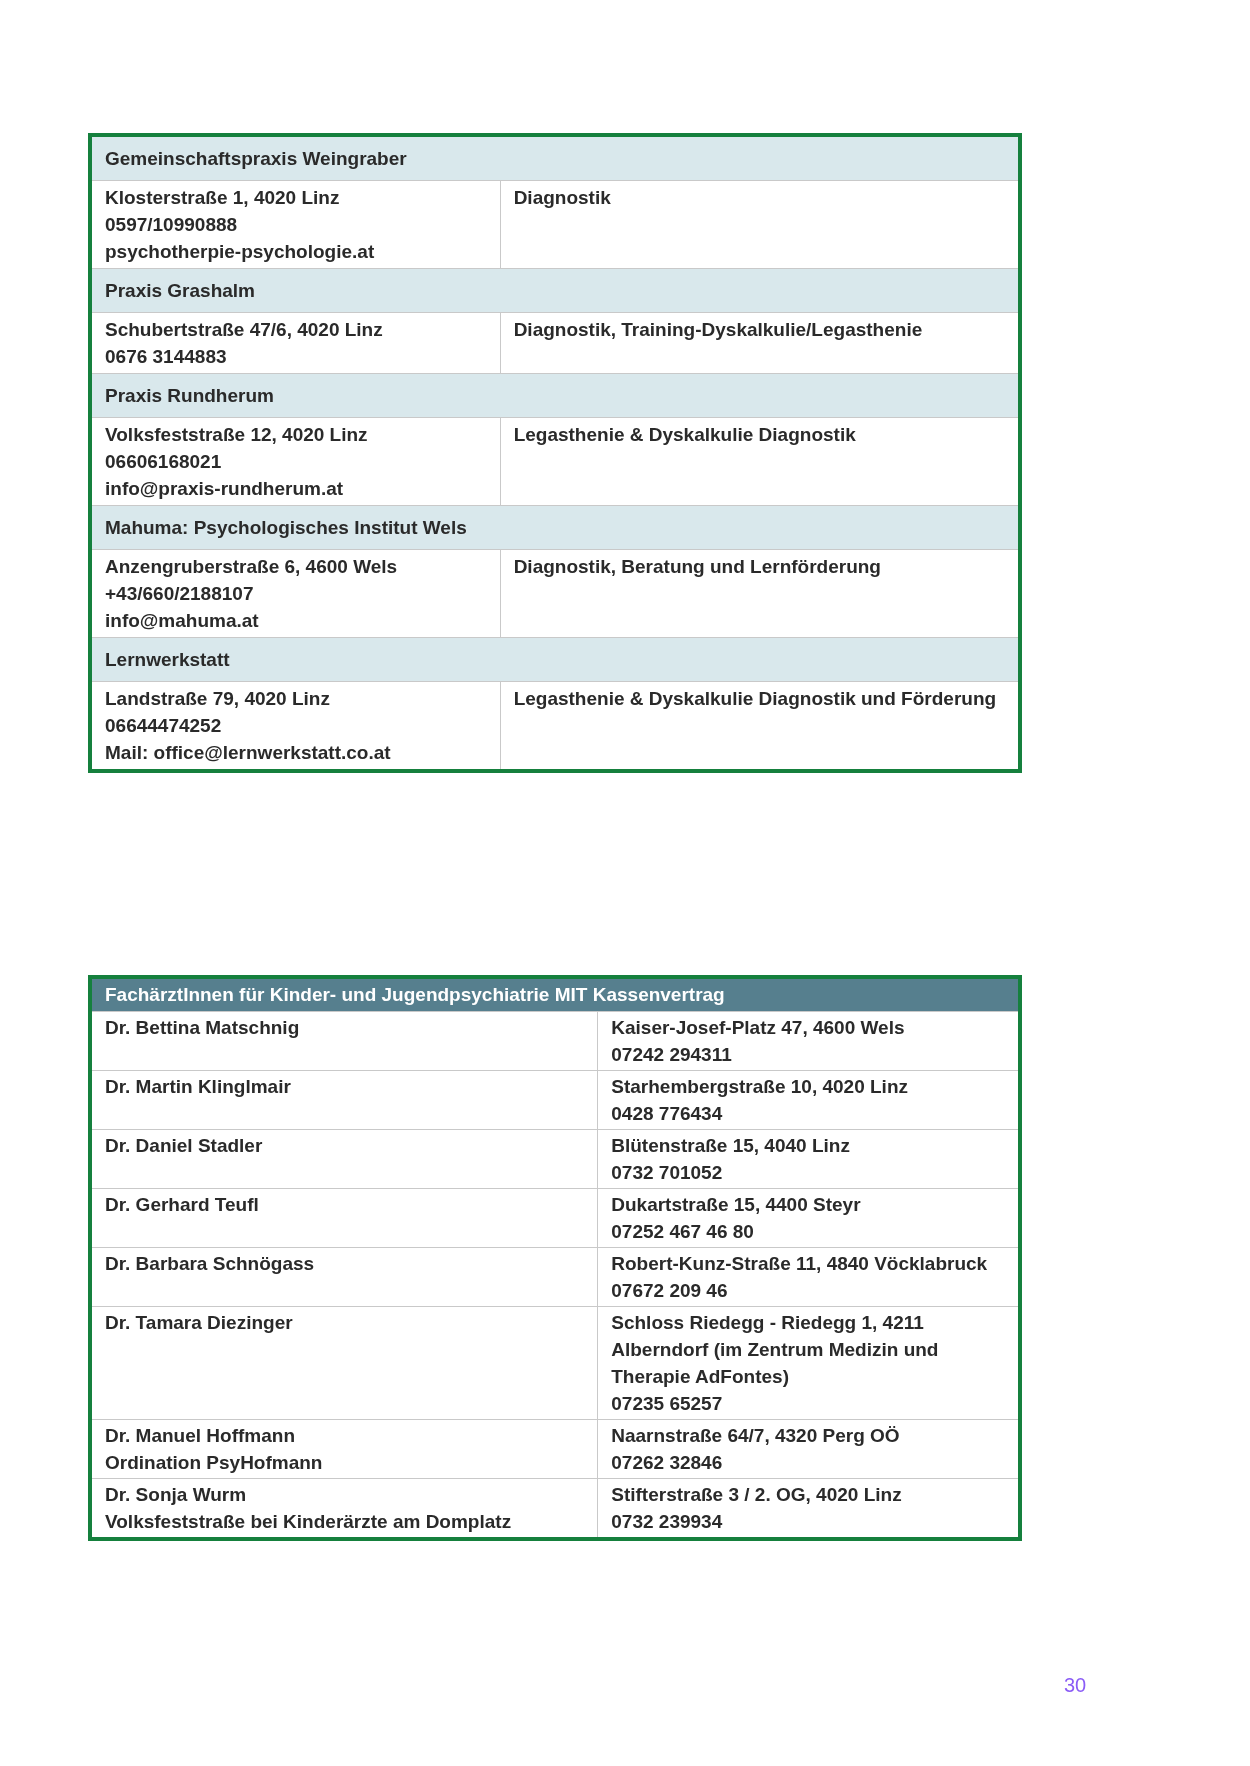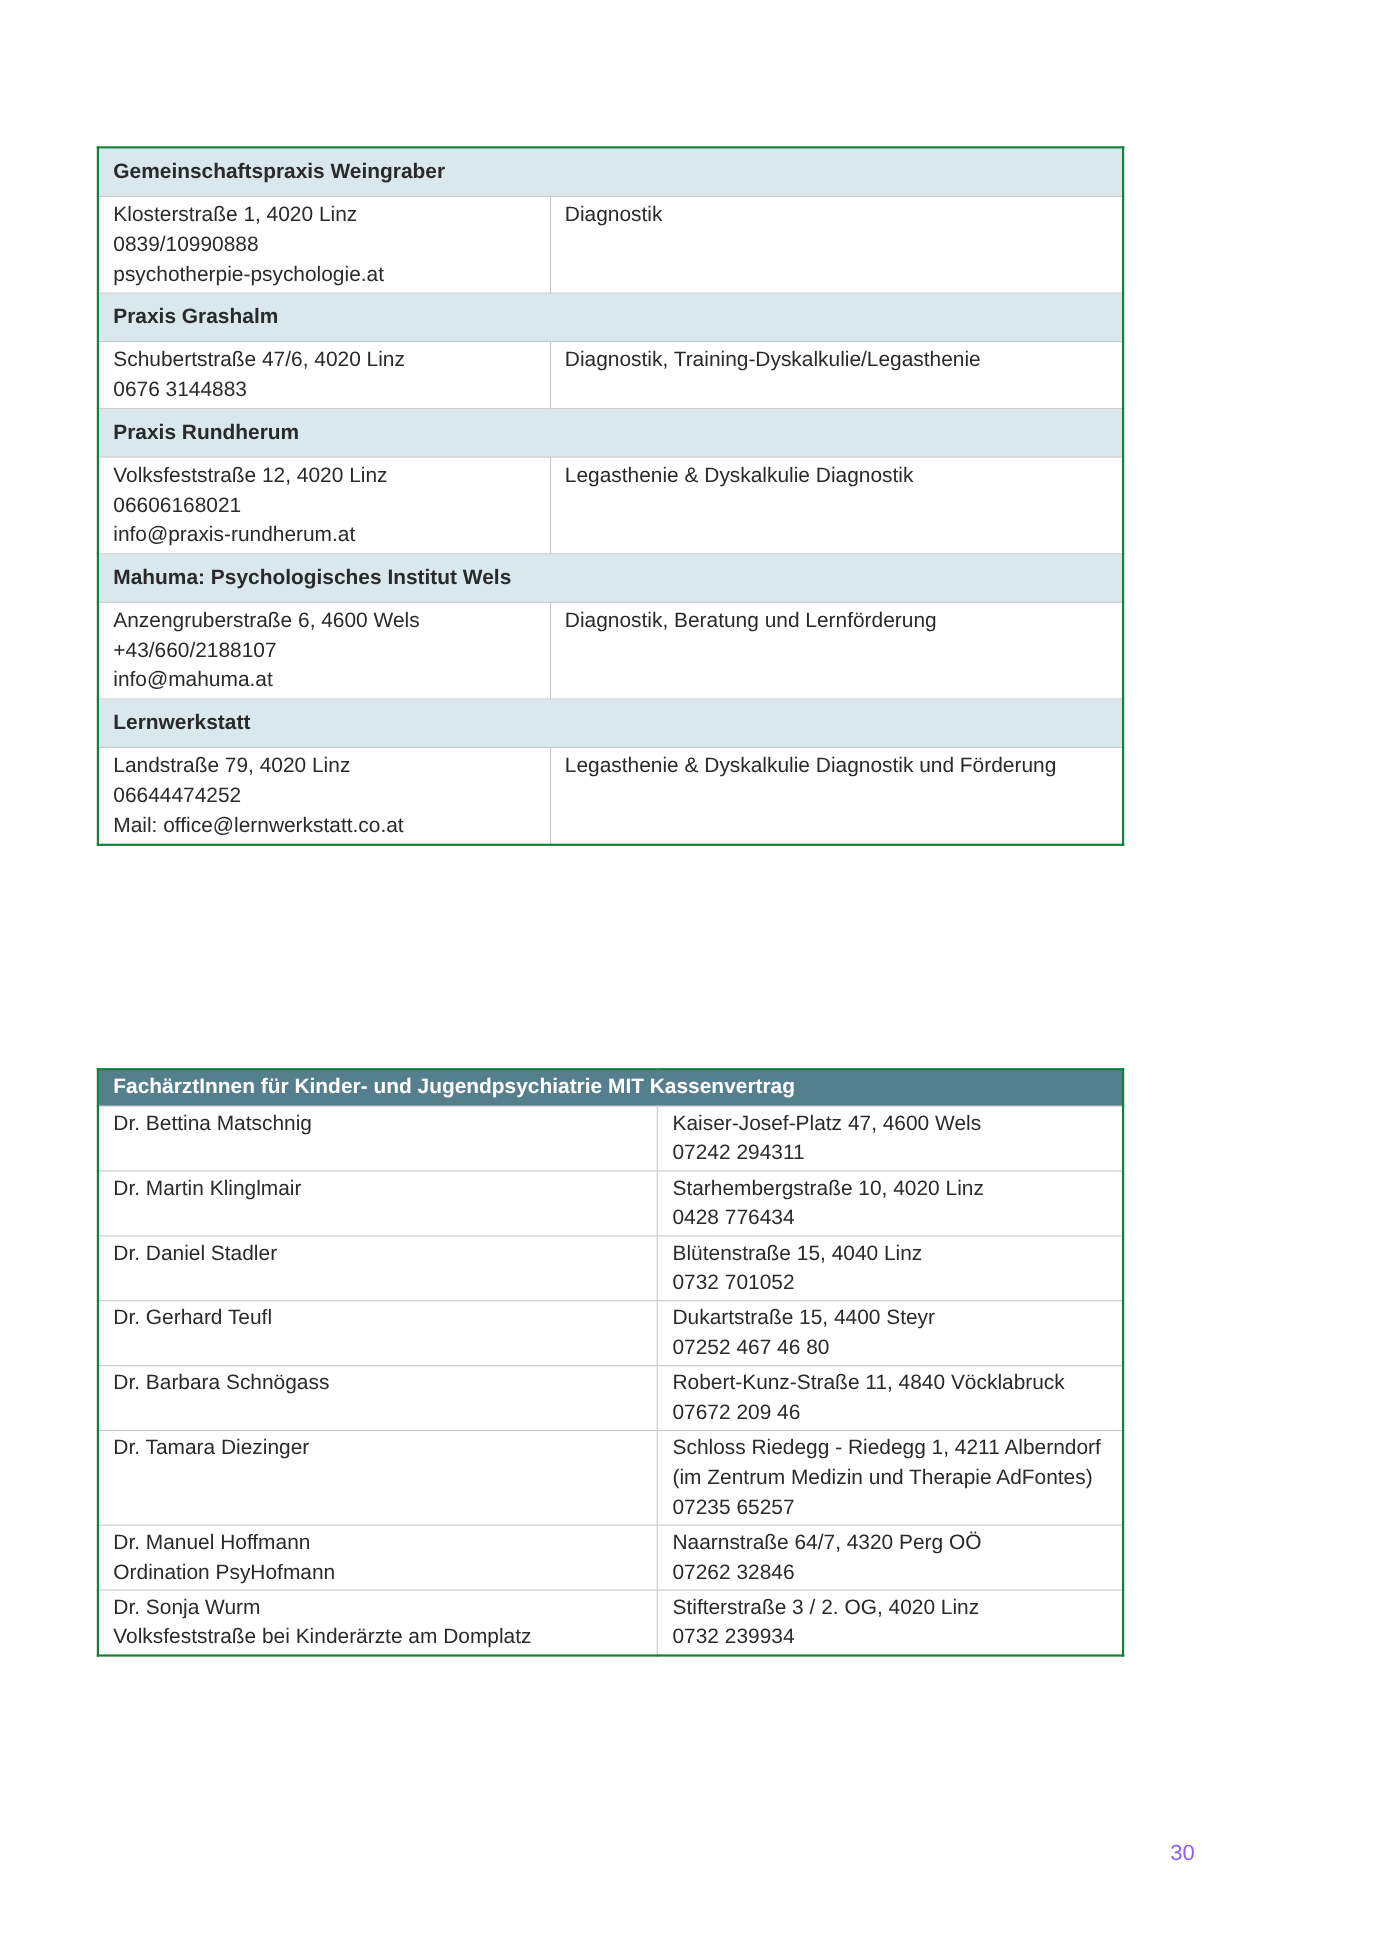--- a/index.html
+++ b/index.html
@@ -5,22 +5,22 @@
   html,body{margin:0;padding:0;}
   body{
     width:1250px;height:1766px;position:relative;
     background:#ffffff;
     font-family:"Liberation Sans", sans-serif;
     color:var(--text,#2a2a2a);
     -webkit-font-smoothing:antialiased;
   }
   .content{position:absolute;left:88px;top:133px;width:934px;}
   table{border-collapse:collapse;width:100%;table-layout:fixed;font-size:19px;}
-  .doc-table{border:2px solid #15803d;}
-  td{border:1px solid #c9c9c9;vertical-align:top;padding:3px 13px;line-height:27px;overflow:hidden;}
+  .doc-table{border:4px solid #15803d;}
+  td{border:1px solid #c9c9c9;vertical-align:top;padding:3px 13px;line-height:27px;overflow:hidden;font-weight:bold;}
   
   .t1-col-left{width:44.1%;}
   .t1-col-right{width:55.9%;}
   .section-header{
     background:var(--section-header-bg,#d9e8ec);
     font-weight:700;padding:8px 13px;line-height:27px;
   }
   .svc-center{text-align:left;}
   
   .doctors-wrap{margin-top:202px;}
@@ -47,21 +47,21 @@
         <col class="t1-col-left">
         <col class="t1-col-right">
       </colgroup>
     <tbody>
         <tr>
           <td class="section-header" colspan="2">Gemeinschaftspraxis Weingraber</td>
         </tr>
         <tr>
           <td>
             <div>Klosterstraße 1, 4020 Linz</div>
-            <div>0839/10990888</div>
+            <div>0597/10990888</div>
             <div>psychotherpie-psychologie.at</div>
           </td>
           <td>
             <div>Diagnostik</div>
           </td>
         </tr>
         <tr>
           <td class="section-header" colspan="2">Praxis Grashalm</td>
         </tr>
         <tr>

